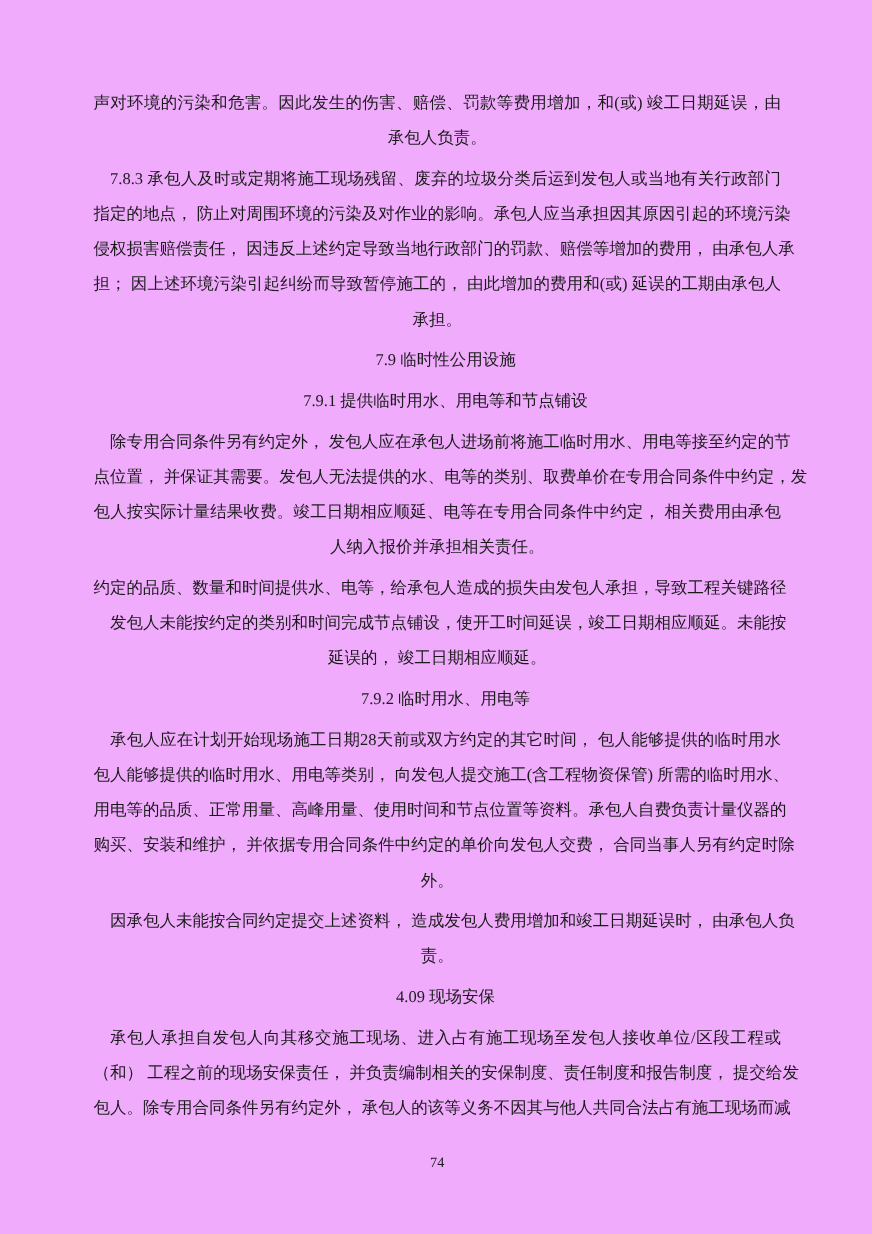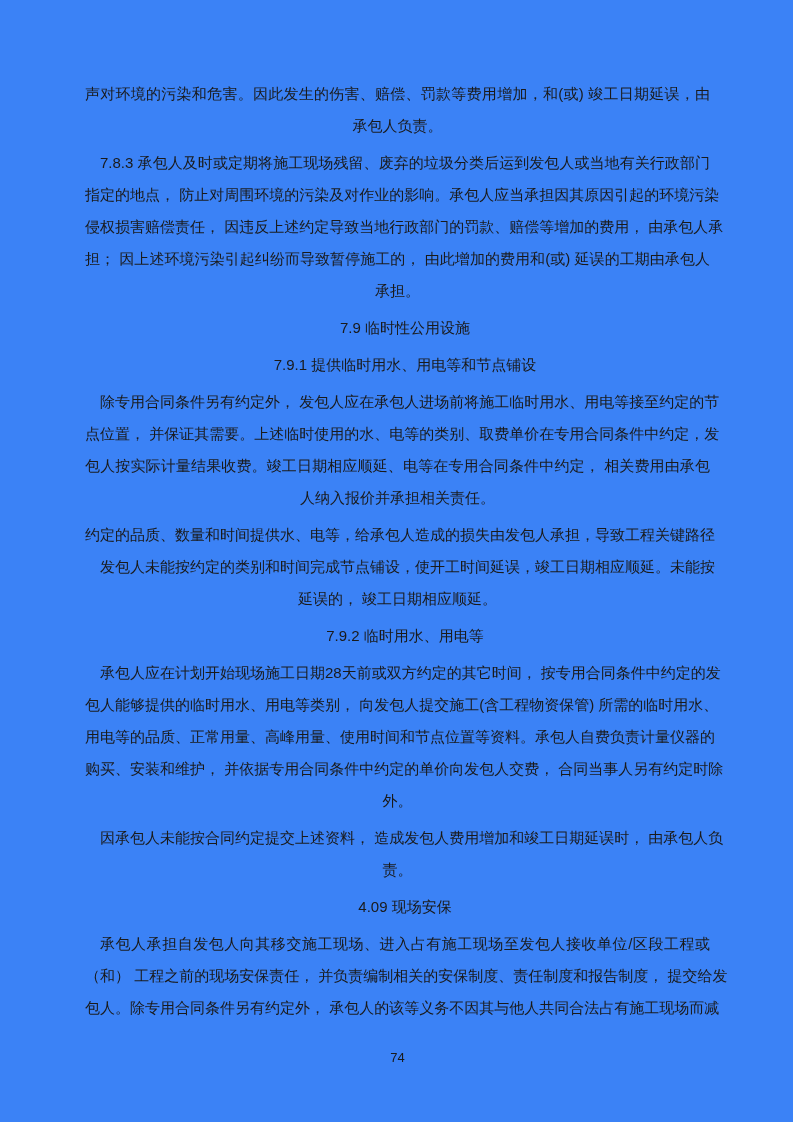--- a/index.html
+++ b/index.html
@@ -5,24 +5,24 @@
   html, body {
     margin: 0;
     padding: 0;
     background: #ffffff;
   }
   .page {
     position: relative;
     width: 793px;
     height: 1122px;
     margin: 0 auto;
-    background: #3b82f6;
+    background: #f0abfc;
     box-sizing: border-box;
     padding: 78px 83px 0 85px;
-    font-family: Liberation Sans, sans-serif;
+    font-family: Liberation Serif, serif;
     color: #1a1a1a;
     overflow: hidden;
   }
   .content {
     width: 625px;
   }
   .line {
     font-size: 15px;
     line-height: 32px;
     height: 32px;
@@ -58,28 +58,28 @@
       <div class="line full">声对环境的污染和危害。因此发生的伤害、赔偿、罚款等费用增加，和(或) 竣工日期延误，由</div>
       <div class="line block-end">承包人负责。</div>
       <div class="line full indent">7.8.3 承包人及时或定期将施工现场残留、废弃的垃圾分类后运到发包人或当地有关行政部门</div>
       <div class="line full">指定的地点， 防止对周围环境的污染及对作业的影响。承包人应当承担因其原因引起的环境污染</div>
       <div class="line full">侵权损害赔偿责任， 因违反上述约定导致当地行政部门的罚款、赔偿等增加的费用， 由承包人承</div>
       <div class="line full">担； 因上述环境污染引起纠纷而导致暂停施工的， 由此增加的费用和(或) 延误的工期由承包人</div>
       <div class="line block-end">承担。</div>
       <div class="line indent block-end">7.9 临时性公用设施</div>
       <div class="line indent block-end">7.9.1 提供临时用水、用电等和节点铺设</div>
       <div class="line full indent">除专用合同条件另有约定外， 发包人应在承包人进场前将施工临时用水、用电等接至约定的节</div>
-      <div class="line full">点位置， 并保证其需要。上述临时使用的水、电等的类别、取费单价在专用合同条件中约定，发</div>
+      <div class="line full">点位置， 并保证其需要。发包人无法提供的水、电等的类别、取费单价在专用合同条件中约定，发</div>
       <div class="line full">包人按实际计量结果收费。竣工日期相应顺延、电等在专用合同条件中约定， 相关费用由承包</div>
       <div class="line block-end">人纳入报价并承担相关责任。</div>
       <div class="line full">约定的品质、数量和时间提供水、电等，给承包人造成的损失由发包人承担，导致工程关键路径</div>
       <div class="line full indent">发包人未能按约定的类别和时间完成节点铺设，使开工时间延误，竣工日期相应顺延。未能按</div>
       <div class="line block-end">延误的， 竣工日期相应顺延。</div>
       <div class="line indent block-end">7.9.2 临时用水、用电等</div>
-      <div class="line full indent">承包人应在计划开始现场施工日期28天前或双方约定的其它时间， 按专用合同条件中约定的发</div>
+      <div class="line full indent">承包人应在计划开始现场施工日期28天前或双方约定的其它时间， 包人能够提供的临时用水</div>
       <div class="line full">包人能够提供的临时用水、用电等类别， 向发包人提交施工(含工程物资保管) 所需的临时用水、</div>
       <div class="line full">用电等的品质、正常用量、高峰用量、使用时间和节点位置等资料。承包人自费负责计量仪器的</div>
       <div class="line full">购买、安装和维护， 并依据专用合同条件中约定的单价向发包人交费， 合同当事人另有约定时除</div>
       <div class="line block-end">外。</div>
       <div class="line full indent">因承包人未能按合同约定提交上述资料， 造成发包人费用增加和竣工日期延误时， 由承包人负</div>
       <div class="line block-end">责。</div>
       <div class="line indent block-end">4.09 现场安保</div>
       <div class="line full indent">承包人承担自发包人向其移交施工现场、进入占有施工现场至发包人接收单位/区段工程或</div>
       <div class="line full">（和） 工程之前的现场安保责任， 并负责编制相关的安保制度、责任制度和报告制度， 提交给发</div>
       <div class="line block-end">包人。除专用合同条件另有约定外， 承包人的该等义务不因其与他人共同合法占有施工现场而减</div>

